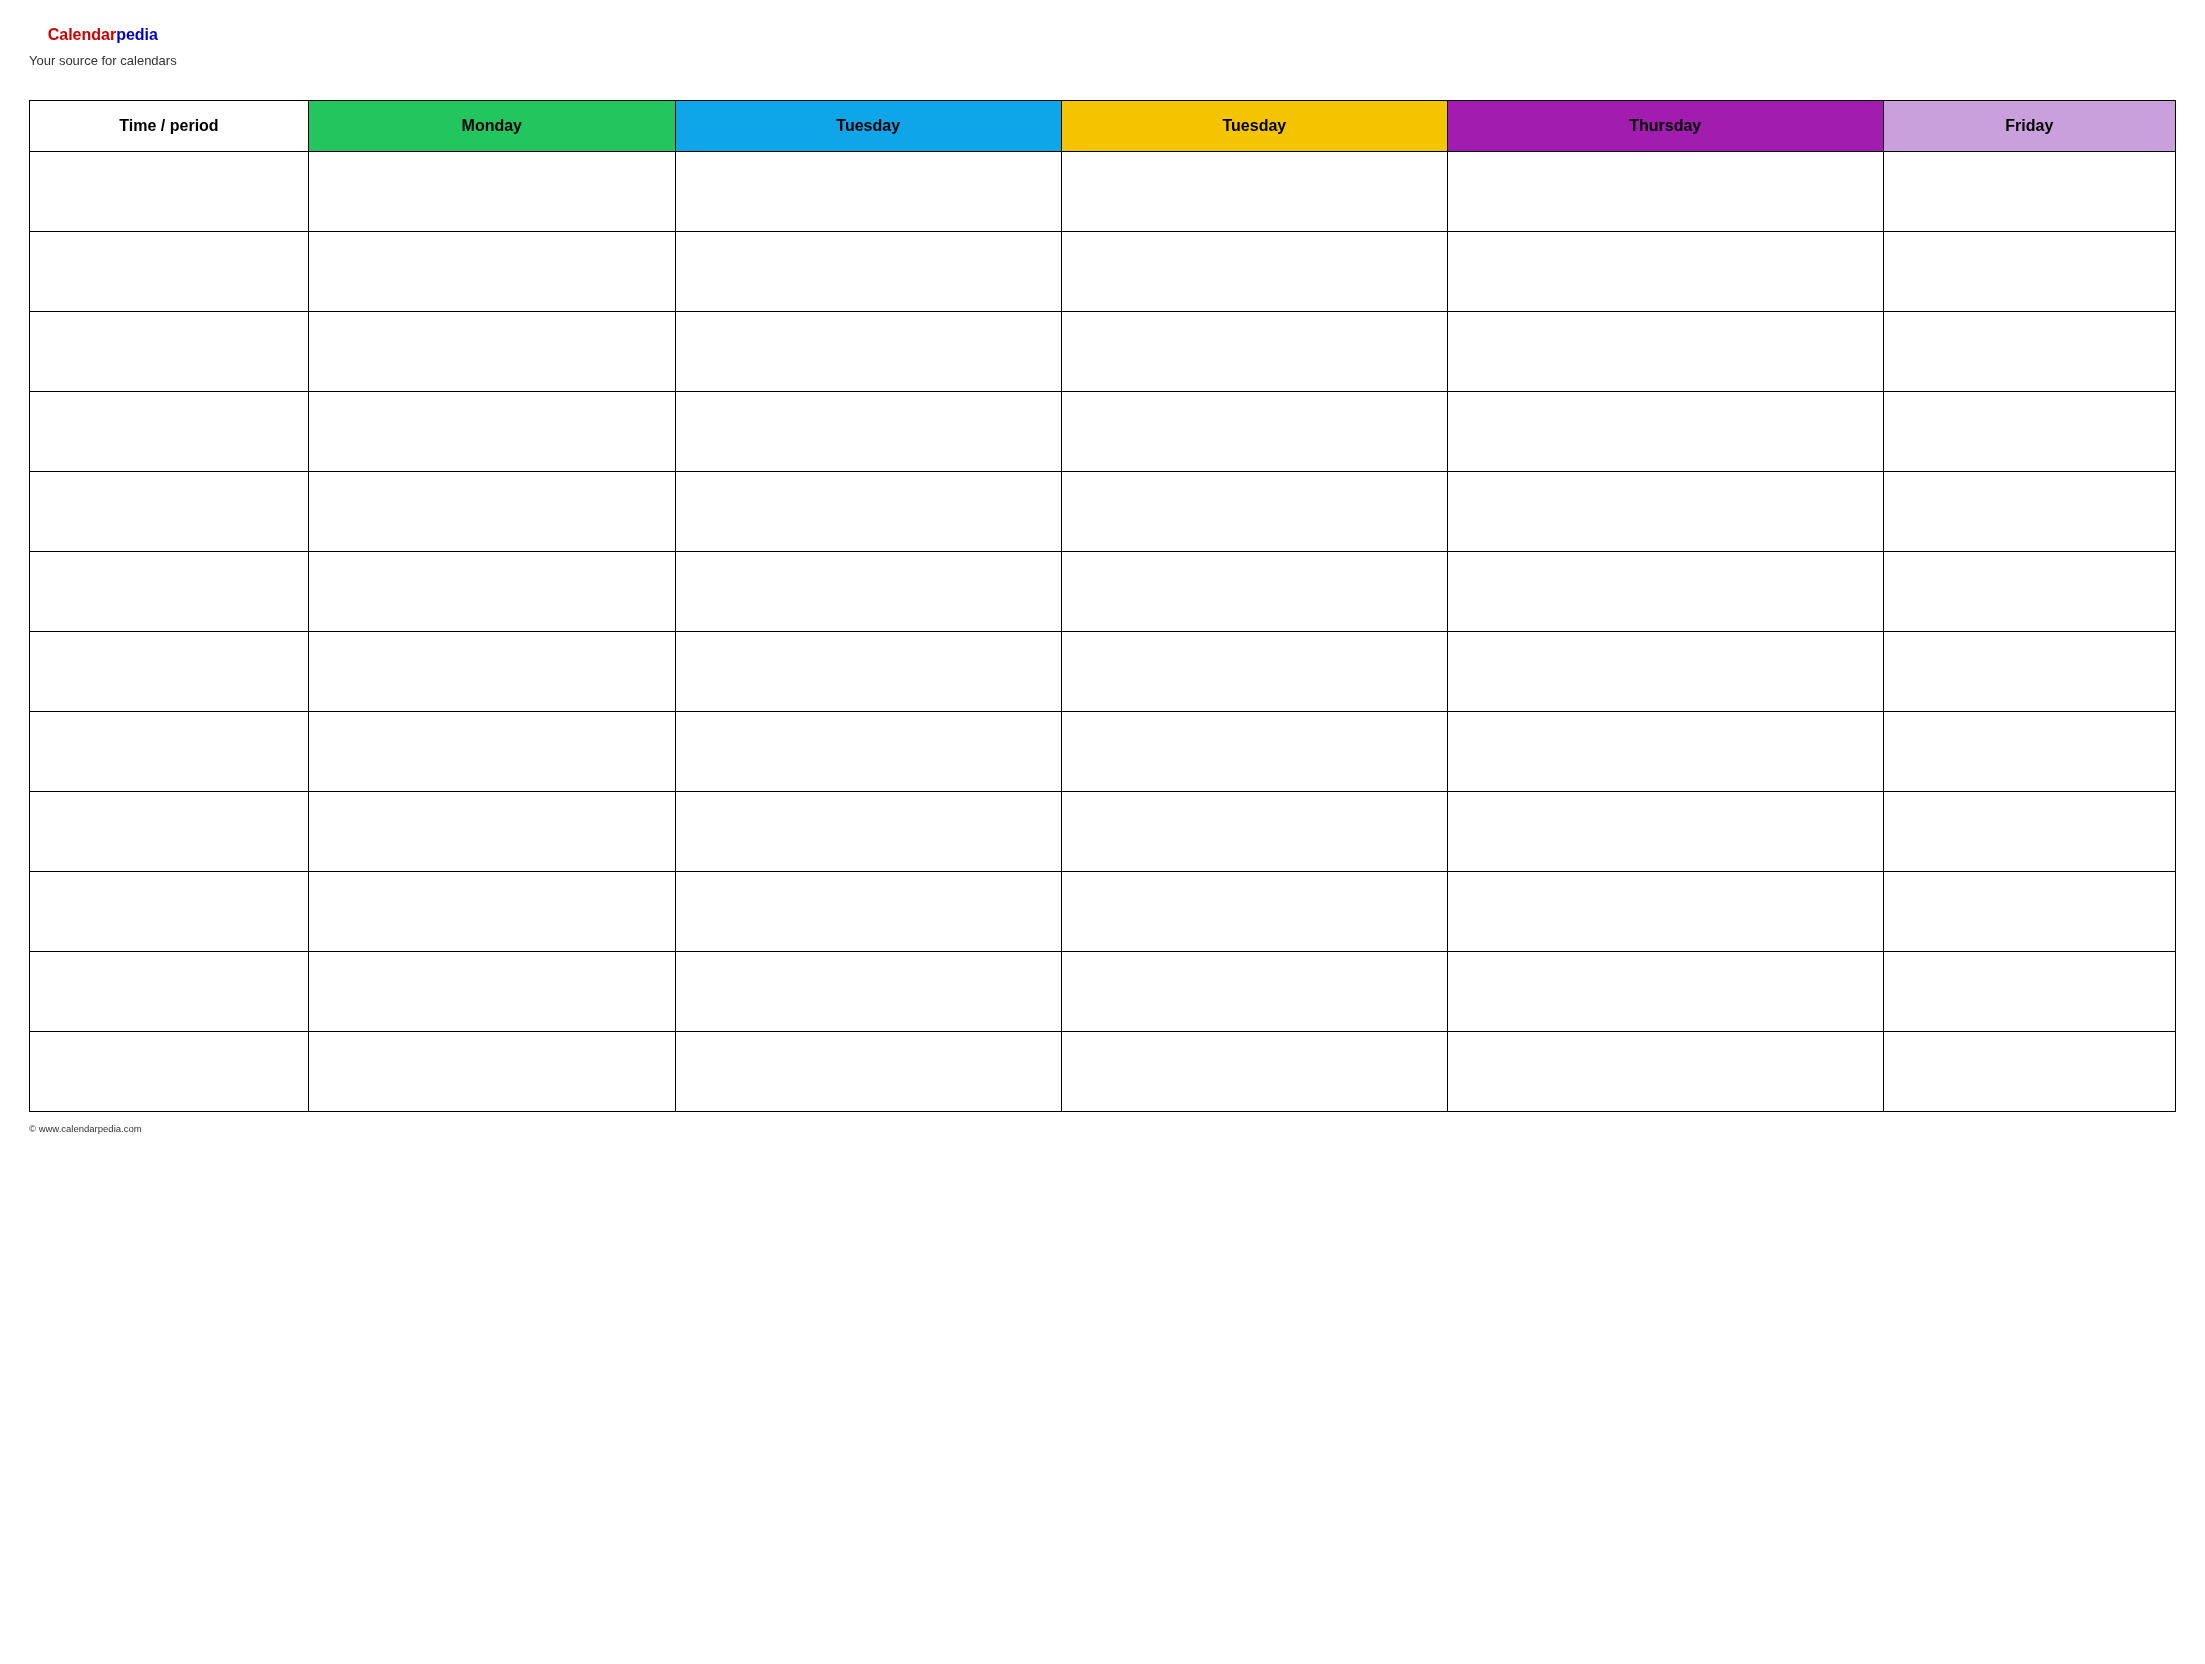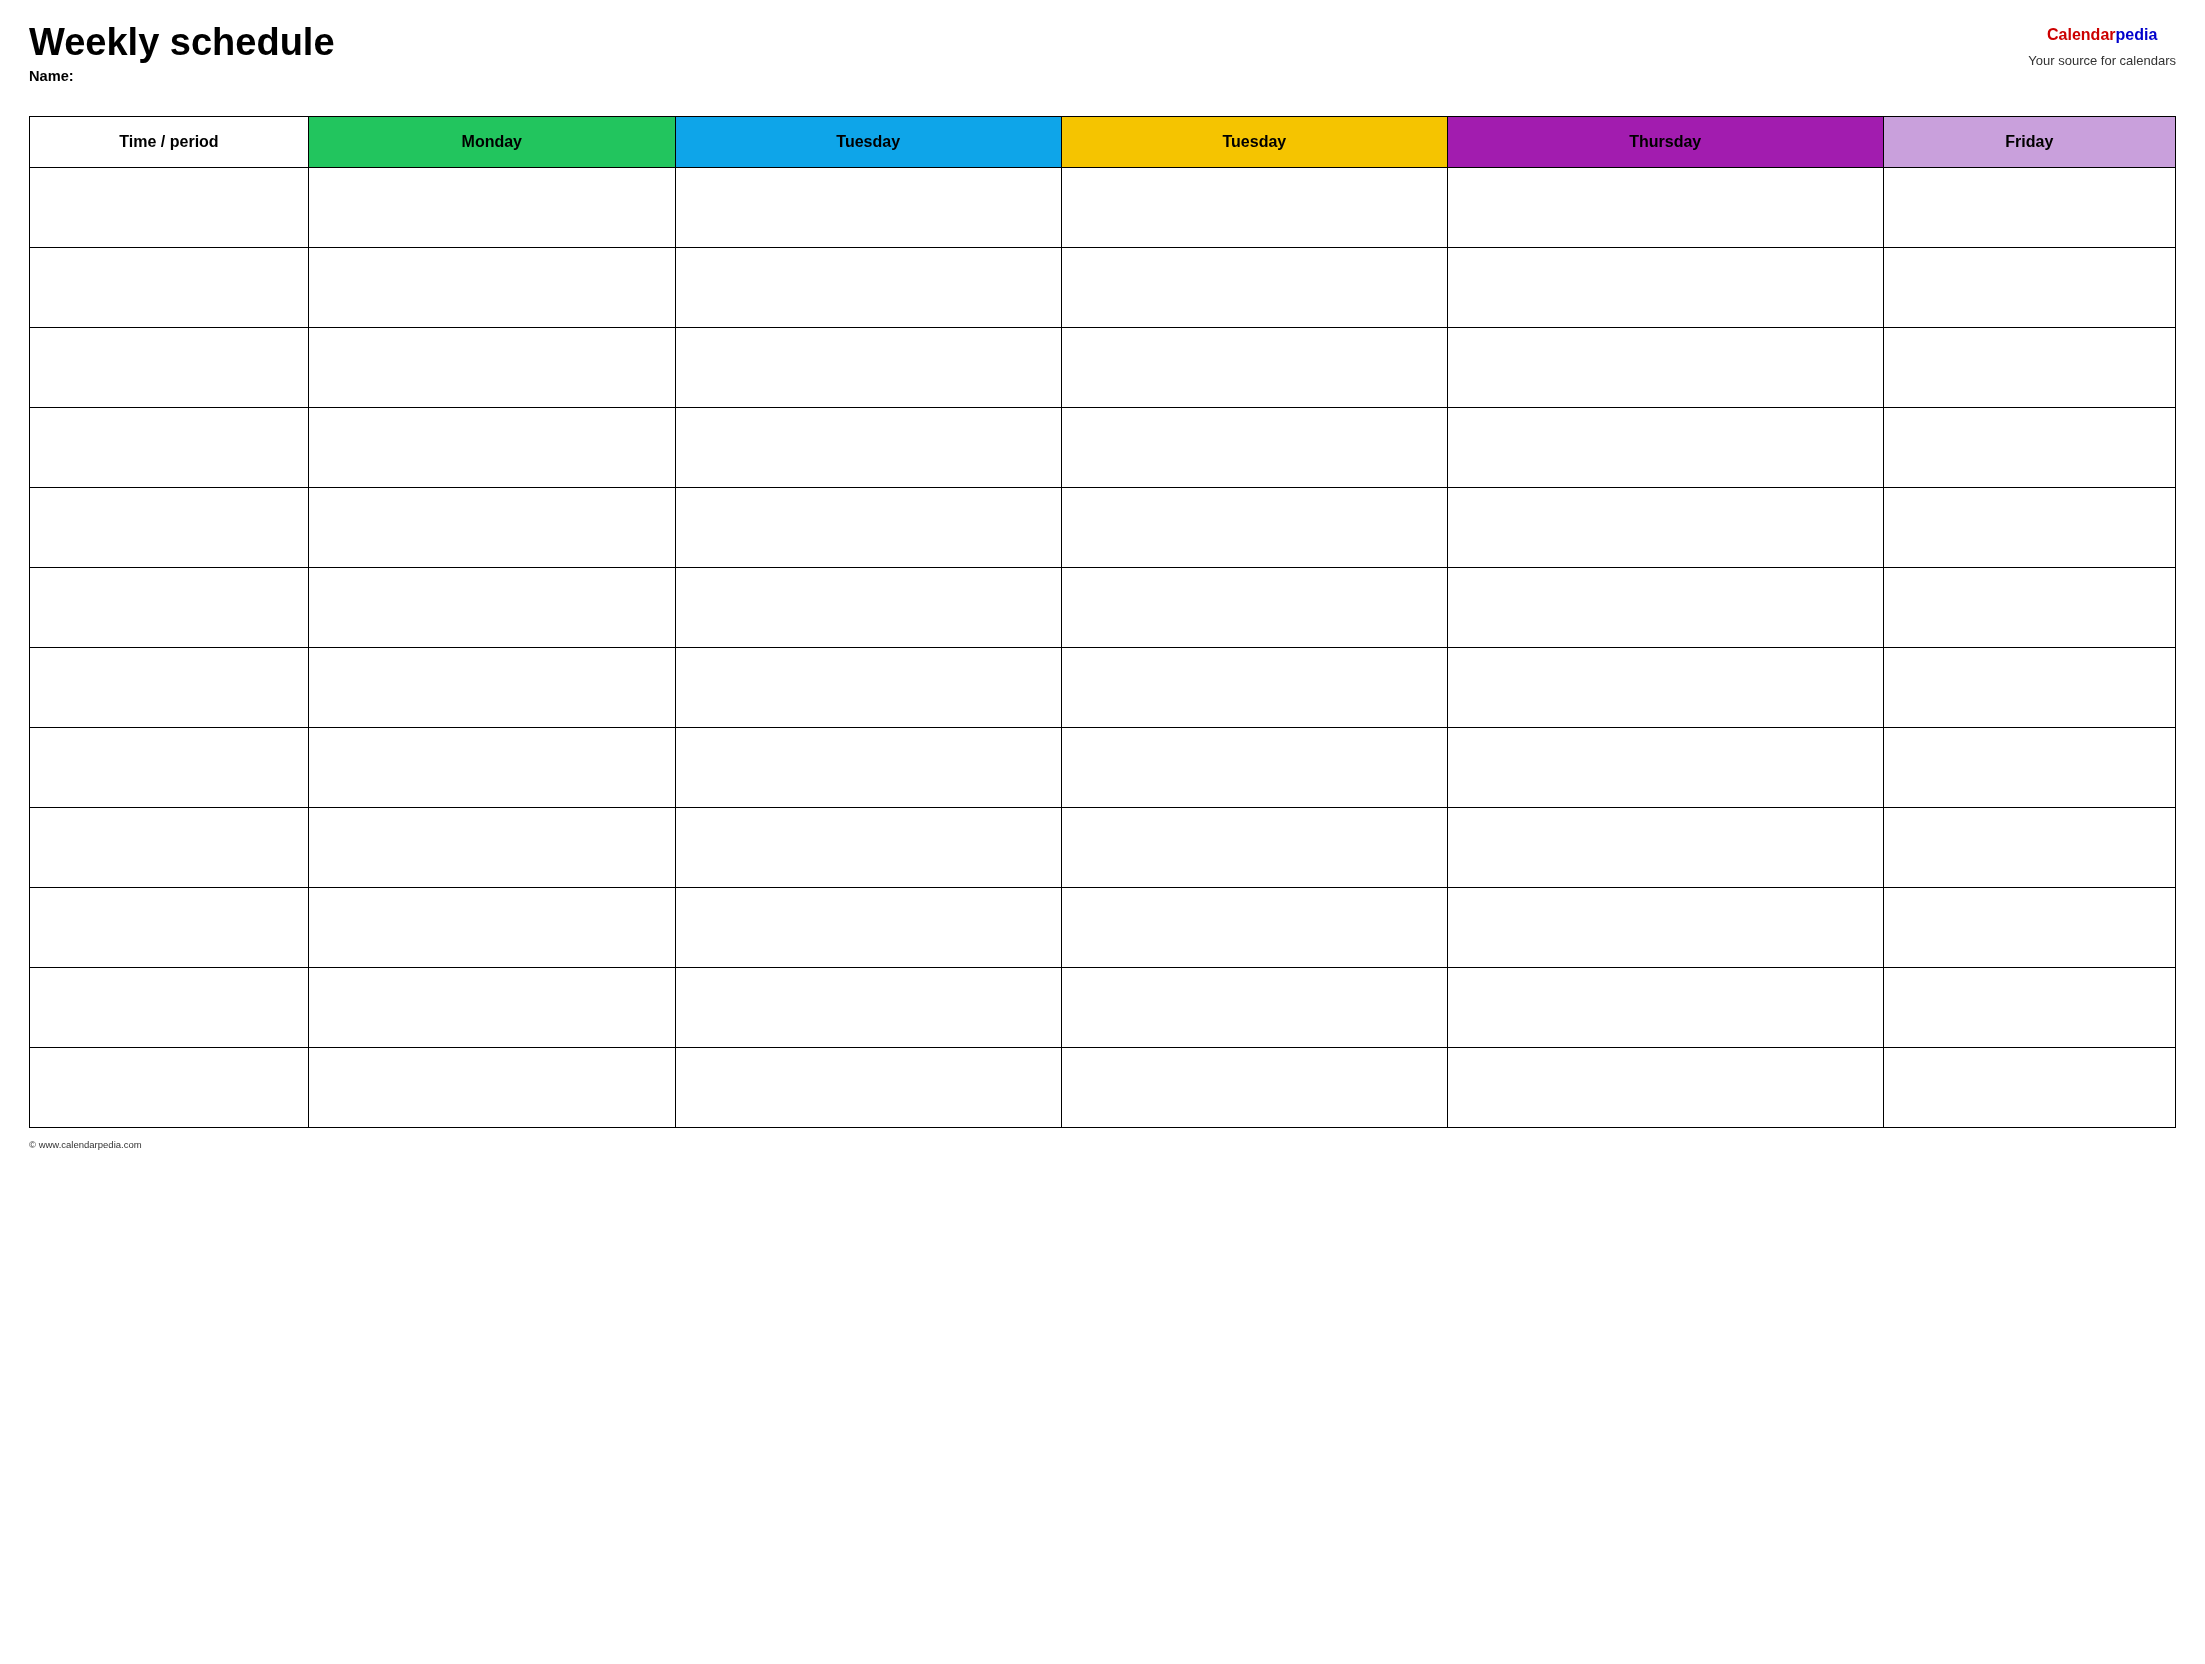--- a/index.html
+++ b/index.html
@@ -136,24 +136,20 @@
     .footer {
       margin-top: 11px;
       font-size: 9.5px;
       color: #333333;
     }
   </style>
 </head>
 <body>
 
 <div class="page-header">
-  <div class="title-section">
-    <h1 class="main-title">Weekly schedule</h1>
-    <span class="name-label">Name:</span>
-  </div>
   <div class="logo-section">
     <div class="logo-text">
       <span class="calendar-red">Calendar</span><span class="pedia-blue">pedia</span>
     </div>
     <div class="logo-tagline">Your source for calendars</div>
   </div>
 </div>
 
 <table class="schedule-table">
   <thead>

